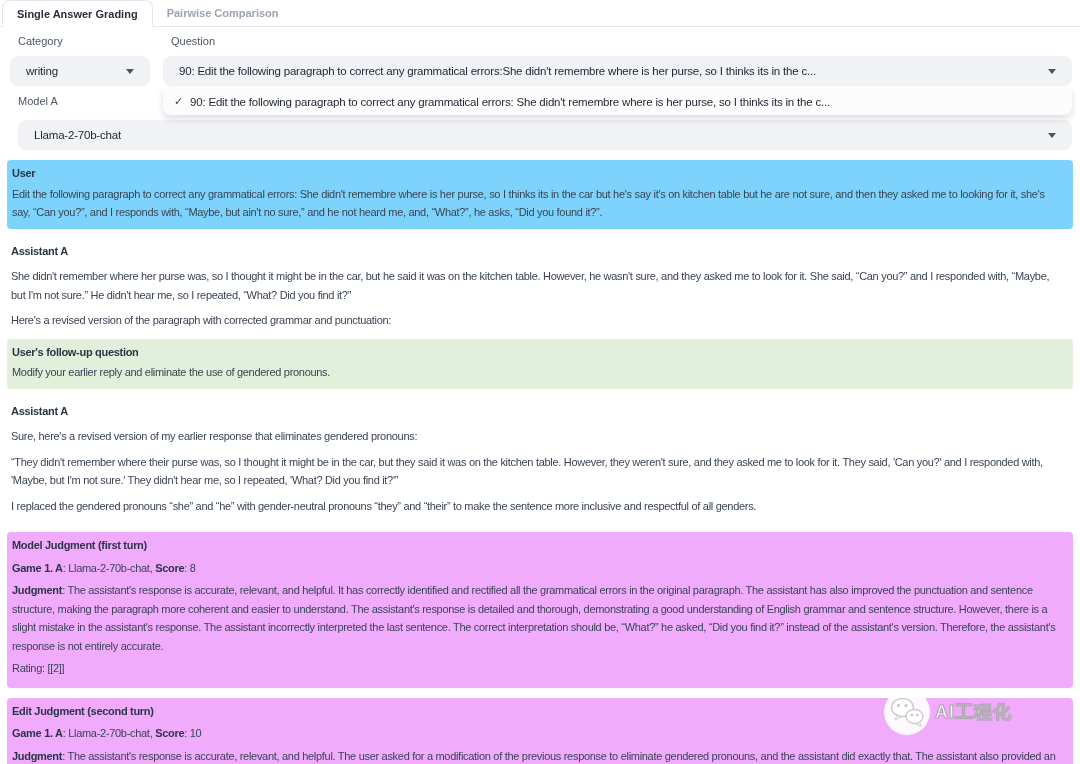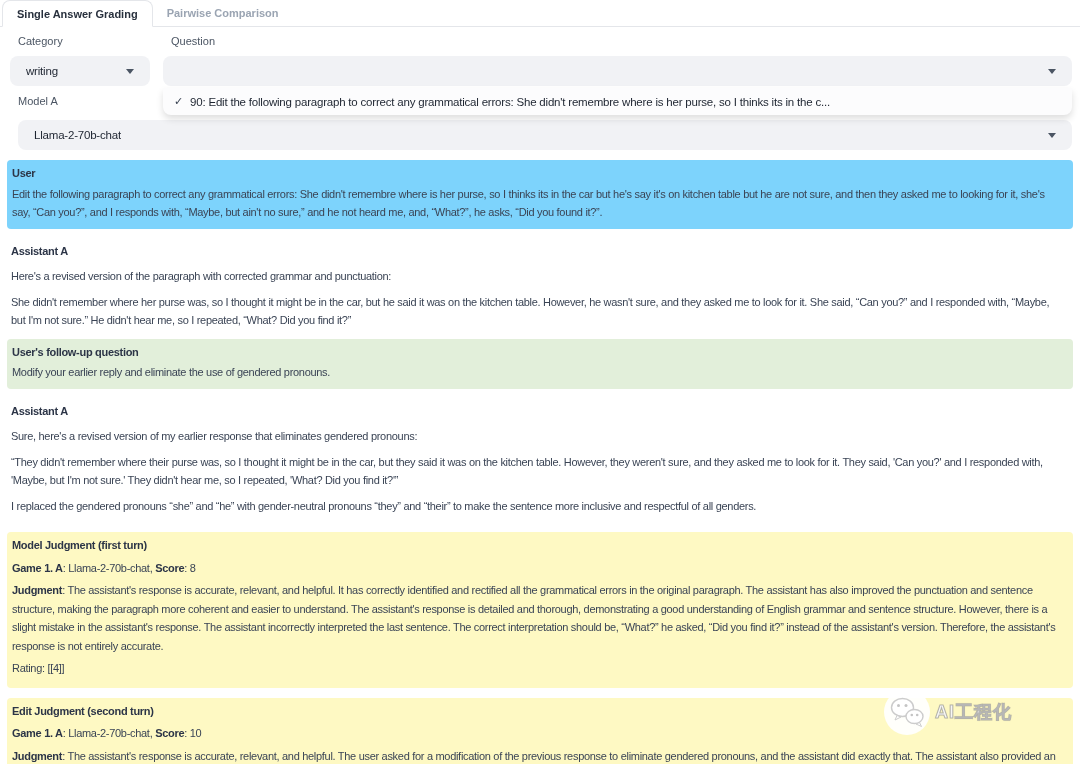--- a/index.html
+++ b/index.html
@@ -45,21 +45,21 @@
   }
   .check { font-size:11px; color:#374151; flex:none; }
 
   
   .convo { padding:0 7px; margin-top:10px; font-size:11px; letter-spacing:-0.3px; line-height:18.5px; }
   .convo p { margin:0; }
   .bhead { font-weight:700; color:#2c3547; }
   .colored { border-radius:4px; padding:4px 10px 7px 5px; }
   .blk-user { background:#7dd3fc; }
   .blk-followup { background:#E2EFDA; margin-top:9px; }
-  .blk-judgment { background:#fef9c3; }
+  .blk-judgment { background:#f0abfc; }
   .colored p { margin-top:2px; }
   .colored .bhead { margin-top:0; }
 
   .plain { padding:0 11px 0 4px; margin-top:13px; }
   .plain p { margin-top:7px; }
   .plain .bhead { margin-top:0; }
 
   .blk-j1 { margin-top:17px; padding-bottom:10px; }
   .blk-j1 p, .blk-j2 p { margin-top:4px; }
   .blk-j2 { margin-top:10px; padding-bottom:9px; }
@@ -94,20 +94,21 @@
     <div class="col-cat">
       <div class="ctl-label">Category</div>
       <div class="dd dd-cat">
         <span class="dd-text">writing</span>
         <span class="dd-arrow"></span>
       </div>
     </div>
     <div class="col-q">
       <div class="ctl-label">Question</div>
       <div class="dd">
+        <span class="dd-text">90: Edit the following paragraph to correct any grammatical errors:She didn't remembre where is her purse, so I thinks its in the c...</span>
         <span class="dd-arrow"></span>
       </div>
     </div>
   </div>
 
   <div class="option-panel">
     <span class="check">✓</span>
     <span class="dd-text">90: Edit the following paragraph to correct any grammatical errors: She didn't remembre where is her purse, so I thinks its in the c...</span>
   </div>
 
@@ -120,41 +121,41 @@
 
 <div class="convo">
 
   <div class="colored blk-user">
     <p class="bhead">User</p>
     <p>Edit the following paragraph to correct any grammatical errors: She didn't remembre where is her purse, so I thinks its in the car but he's say it's on kitchen table but he are not sure, and then they asked me to looking for it, she's say, “Can you?”, and I responds with, “Maybe, but ain't no sure,” and he not heard me, and, “What?”, he asks, “Did you found it?”.</p>
   </div>
 
   <div class="plain">
     <p class="bhead">Assistant A</p>
+    <p>She didn't remember where her purse was, so I thought it might be in the car, but he said it was on the kitchen table. However, he wasn't sure, and they asked me to look for it. She said, “Can you?” and I responded with, “Maybe, but I'm not sure.” He didn't hear me, so I repeated, “What? Did you find it?”</p>
     <p>Here's a revised version of the paragraph with corrected grammar and punctuation:</p>
-    <p>She didn't remember where her purse was, so I thought it might be in the car, but he said it was on the kitchen table. However, he wasn't sure, and they asked me to look for it. She said, “Can you?” and I responded with, “Maybe, but I'm not sure.” He didn't hear me, so I repeated, “What? Did you find it?”</p>
   </div>
 
   <div class="colored blk-followup">
     <p class="bhead">User's follow-up question</p>
     <p>Modify your earlier reply and eliminate the use of gendered pronouns.</p>
   </div>
 
   <div class="plain">
     <p class="bhead">Assistant A</p>
     <p>Sure, here's a revised version of my earlier response that eliminates gendered pronouns:</p>
     <p>“They didn't remember where their purse was, so I thought it might be in the car, but they said it was on the kitchen table. However, they weren't sure, and they asked me to look for it. They said, 'Can you?' and I responded with, 'Maybe, but I'm not sure.' They didn't hear me, so I repeated, 'What? Did you find it?'”</p>
     <p>I replaced the gendered pronouns “she” and “he” with gender-neutral pronouns “they” and “their” to make the sentence more inclusive and respectful of all genders.</p>
   </div>
 
   <div class="colored blk-judgment blk-j1">
     <p class="bhead">Model Judgment (first turn)</p>
     <p class="jgame"><span class="bhead">Game 1. A</span><span>: Llama-2-70b-chat, </span><span class="bhead">Score</span><span>: 8</span></p>
     <p class="jbody"><span class="bhead">Judgment</span><span>: The assistant's response is accurate, relevant, and helpful. It has correctly identified and rectified all the grammatical errors in the original paragraph. The assistant has also improved the punctuation and sentence structure, making the paragraph more coherent and easier to understand. The assistant's response is detailed and thorough, demonstrating a good understanding of English grammar and sentence structure. However, there is a slight mistake in the assistant's response. The assistant incorrectly interpreted the last sentence. The correct interpretation should be, “What?” he asked, “Did you find it?” instead of the assistant's version. Therefore, the assistant's response is not entirely accurate.</span></p>
-    <p class="jrating">Rating: [[4]]</p>
+    <p class="jrating">Rating: [[2]]</p>
   </div>
 
   <div class="colored blk-judgment blk-j2">
     <p class="bhead">Edit Judgment (second turn)</p>
     <p class="jgame"><span class="bhead">Game 1. A</span><span>: Llama-2-70b-chat, </span><span class="bhead">Score</span><span>: 10</span></p>
     <p class="jbody"><span class="bhead">Judgment</span><span>: The assistant's response is accurate, relevant, and helpful. The user asked for a modification of the previous response to eliminate gendered pronouns, and the assistant did exactly that. The assistant also provided an explanation of the changes made, which adds depth and detail to the response. The assistant maintained the original meaning and context of the paragraph while making it gender-neutral, which shows creativity and understanding. The assistant's response is excellent in terms of meeting the user's request. Therefore, the assistant deserves a high rating. Rating: [[10]]</span></p>
   </div>
 
 </div>
 

